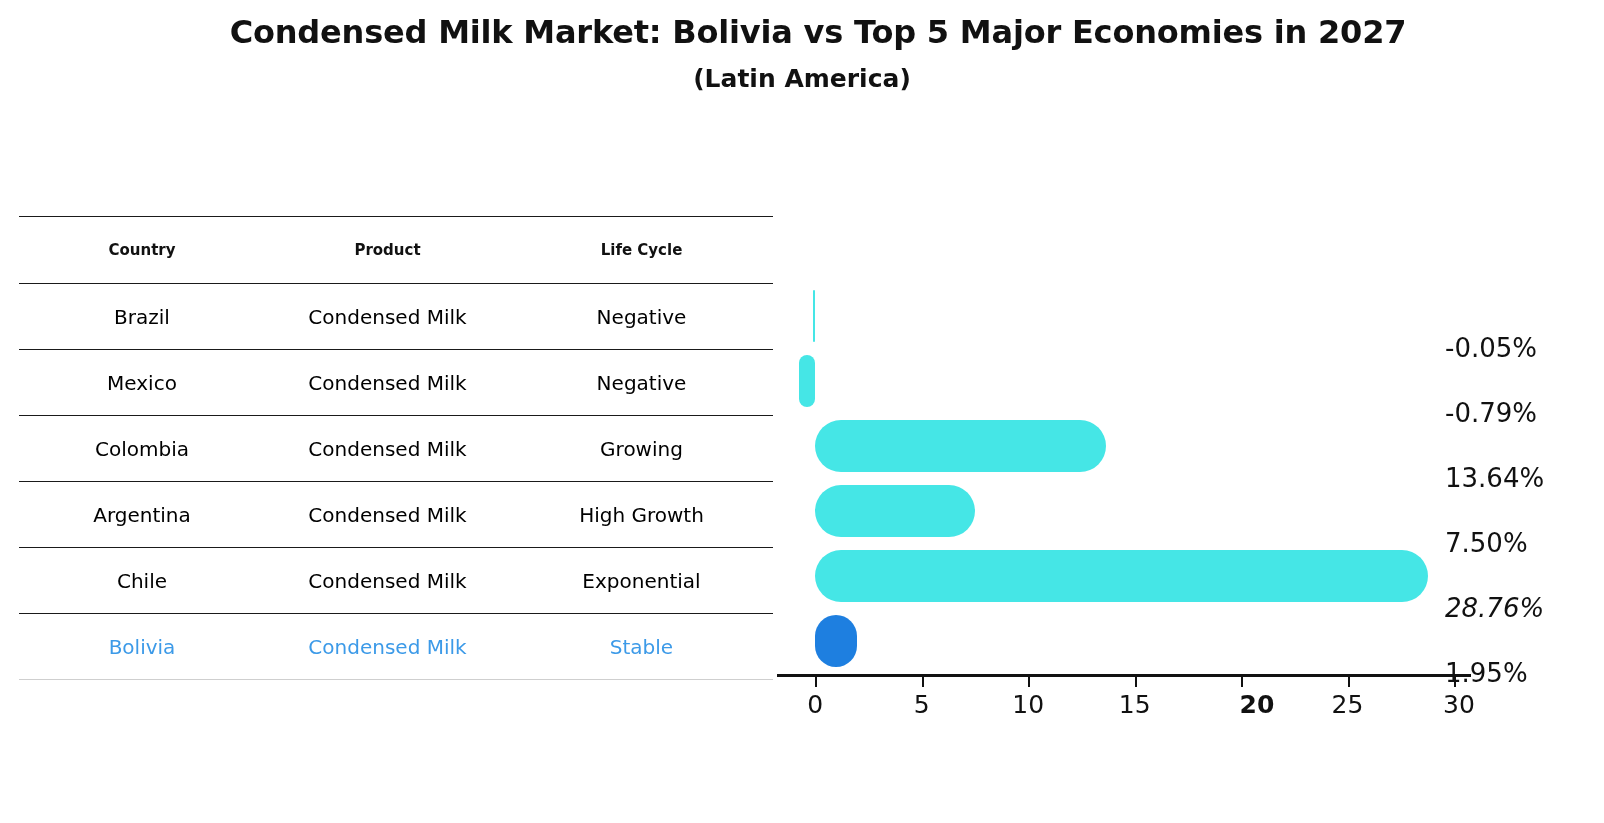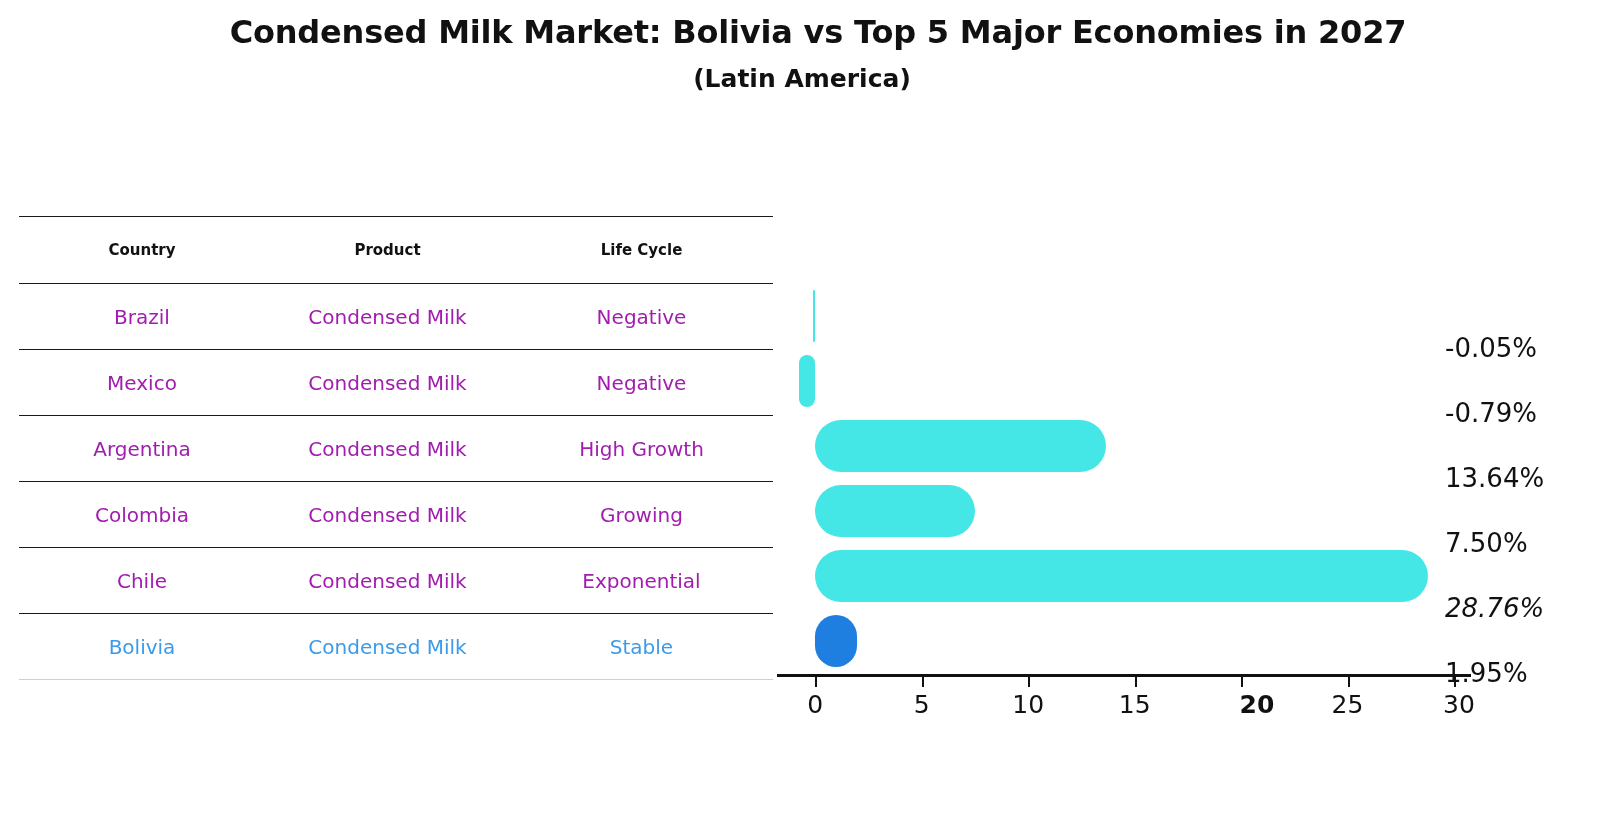--- a/index.html
+++ b/index.html
@@ -57,21 +57,21 @@
   table.matrix col.c-life     { width: 263px; }
 
   table.matrix th,
   table.matrix td {
     text-align: center;
     padding: 0;
     height: 65px;
     vertical-align: middle;
     font-size: 20px;
     font-weight: normal;
-    color: #a21caf;
+    color: #000000;
   }
   table.matrix thead th {
     font-weight: bold;
     color: #111111;
     font-size: 15px;
     height: 66px;
   }
   
   table.matrix thead tr {
     border-top: 1.6px solid #1a1a1a;
@@ -186,28 +186,28 @@
         <td>Brazil</td>
         <td>Condensed Milk</td>
         <td>Negative</td>
       </tr>
       <tr>
         <td>Mexico</td>
         <td>Condensed Milk</td>
         <td>Negative</td>
       </tr>
       <tr>
+        <td>Colombia</td>
+        <td>Condensed Milk</td>
+        <td>Growing</td>
+      </tr>
+      <tr>
         <td>Argentina</td>
         <td>Condensed Milk</td>
         <td>High Growth</td>
-      </tr>
-      <tr>
-        <td>Colombia</td>
-        <td>Condensed Milk</td>
-        <td>Growing</td>
       </tr>
       <tr>
         <td>Chile</td>
         <td>Condensed Milk</td>
         <td>Exponential</td>
       </tr>
       <tr class="highlight last-row">
         <td>Bolivia</td>
         <td>Condensed Milk</td>
         <td>Stable</td>

